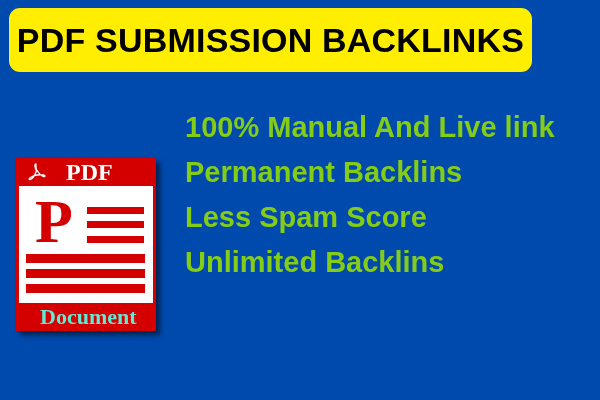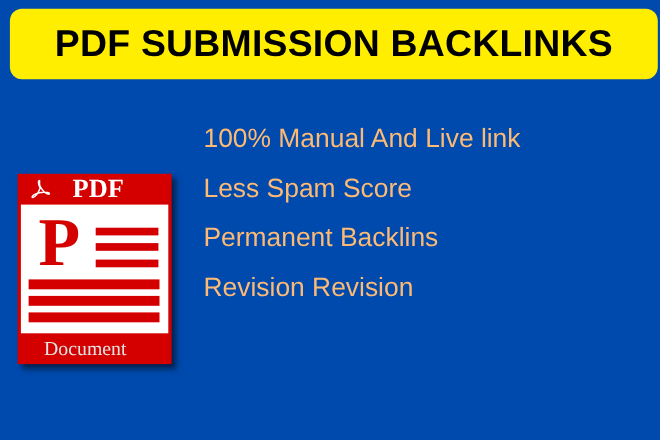--- a/index.html
+++ b/index.html
@@ -5,43 +5,43 @@
     * { margin: 0; padding: 0; box-sizing: border-box; }
     html, body { width: 600px; height: 400px; overflow: hidden; }
     body {
       background: #004AAD;
       position: relative;
       font-family: "Liberation Sans", sans-serif;
     }
     .banner {
       position: absolute;
       left: 9px; top: 8px;
-      width: 589px; height: 64px;
+      width: 523px; height: 64px;
       background: #FFEE00;
       border-radius: 11px;
       display: flex; align-items: center; justify-content: center;
     }
     .banner-title {
       font-family: "Liberation Sans", sans-serif;
       font-weight: 700;
       font-size: 34px;
       color: #000;
       letter-spacing: 0.2px;
       white-space: nowrap;
     }
     .features {
       position: absolute;
       left: 185px; top: 108px;
       list-style: none;
     }
     .feature {
       font-family: "Liberation Sans", sans-serif;
-      font-weight: 400;
-      font-size: 24px;
-      color: #fdba74;
+      font-weight: 700;
+      font-size: 29px;
+      color: #84cc16;
       height: 45px;
       line-height: 38px;
       white-space: nowrap;
     }
     .pdf-icon {
       position: absolute;
       left: 16px; top: 158px;
       width: 140px; height: 173px;
       background: #D40000;
       box-shadow: 4px 4px 5px rgba(0,0,0,0.55);
@@ -79,24 +79,24 @@
     .bar { position: absolute; background: #D40000; }
     .bar.short { left: 68px; width: 57px; height: 7px; }
     .bar.long { left: 7px; width: 119px; height: 9px; }
     .pdf-footer {
       position: absolute; left: 0; top: 145px;
       width: 140px; height: 28px;
     }
     .doc-label {
       position: absolute; left: 24px; top: 5px;
       font-family: "Liberation Serif", serif;
-      font-weight: 400;
-      font-size: 18px;
+      font-weight: 700;
+      font-size: 22px;
       line-height: 18px;
-      color: #e5e5e5;
+      color: #5eead4;
     }
   </style>
 </head>
 <body>
 
 <div class="banner">
   <span class="banner-title">PDF SUBMISSION BACKLINKS</span>
 </div>
 
 <div class="pdf-icon">
@@ -115,16 +115,16 @@
     <div class="bar long" style="top:83px"></div>
     <div class="bar long" style="top:98px"></div>
   </div>
   <div class="pdf-footer">
     <span class="doc-label">Document</span>
   </div>
 </div>
 
 <ul class="features">
   <li class="feature">100% Manual And Live link</li>
+  <li class="feature">Permanent Backlins</li>
   <li class="feature">Less Spam Score</li>
-  <li class="feature">Permanent Backlins</li>
-  <li class="feature">Revision Revision</li>
+  <li class="feature">Unlimited Backlins</li>
 </ul>
 
 </body></html>

